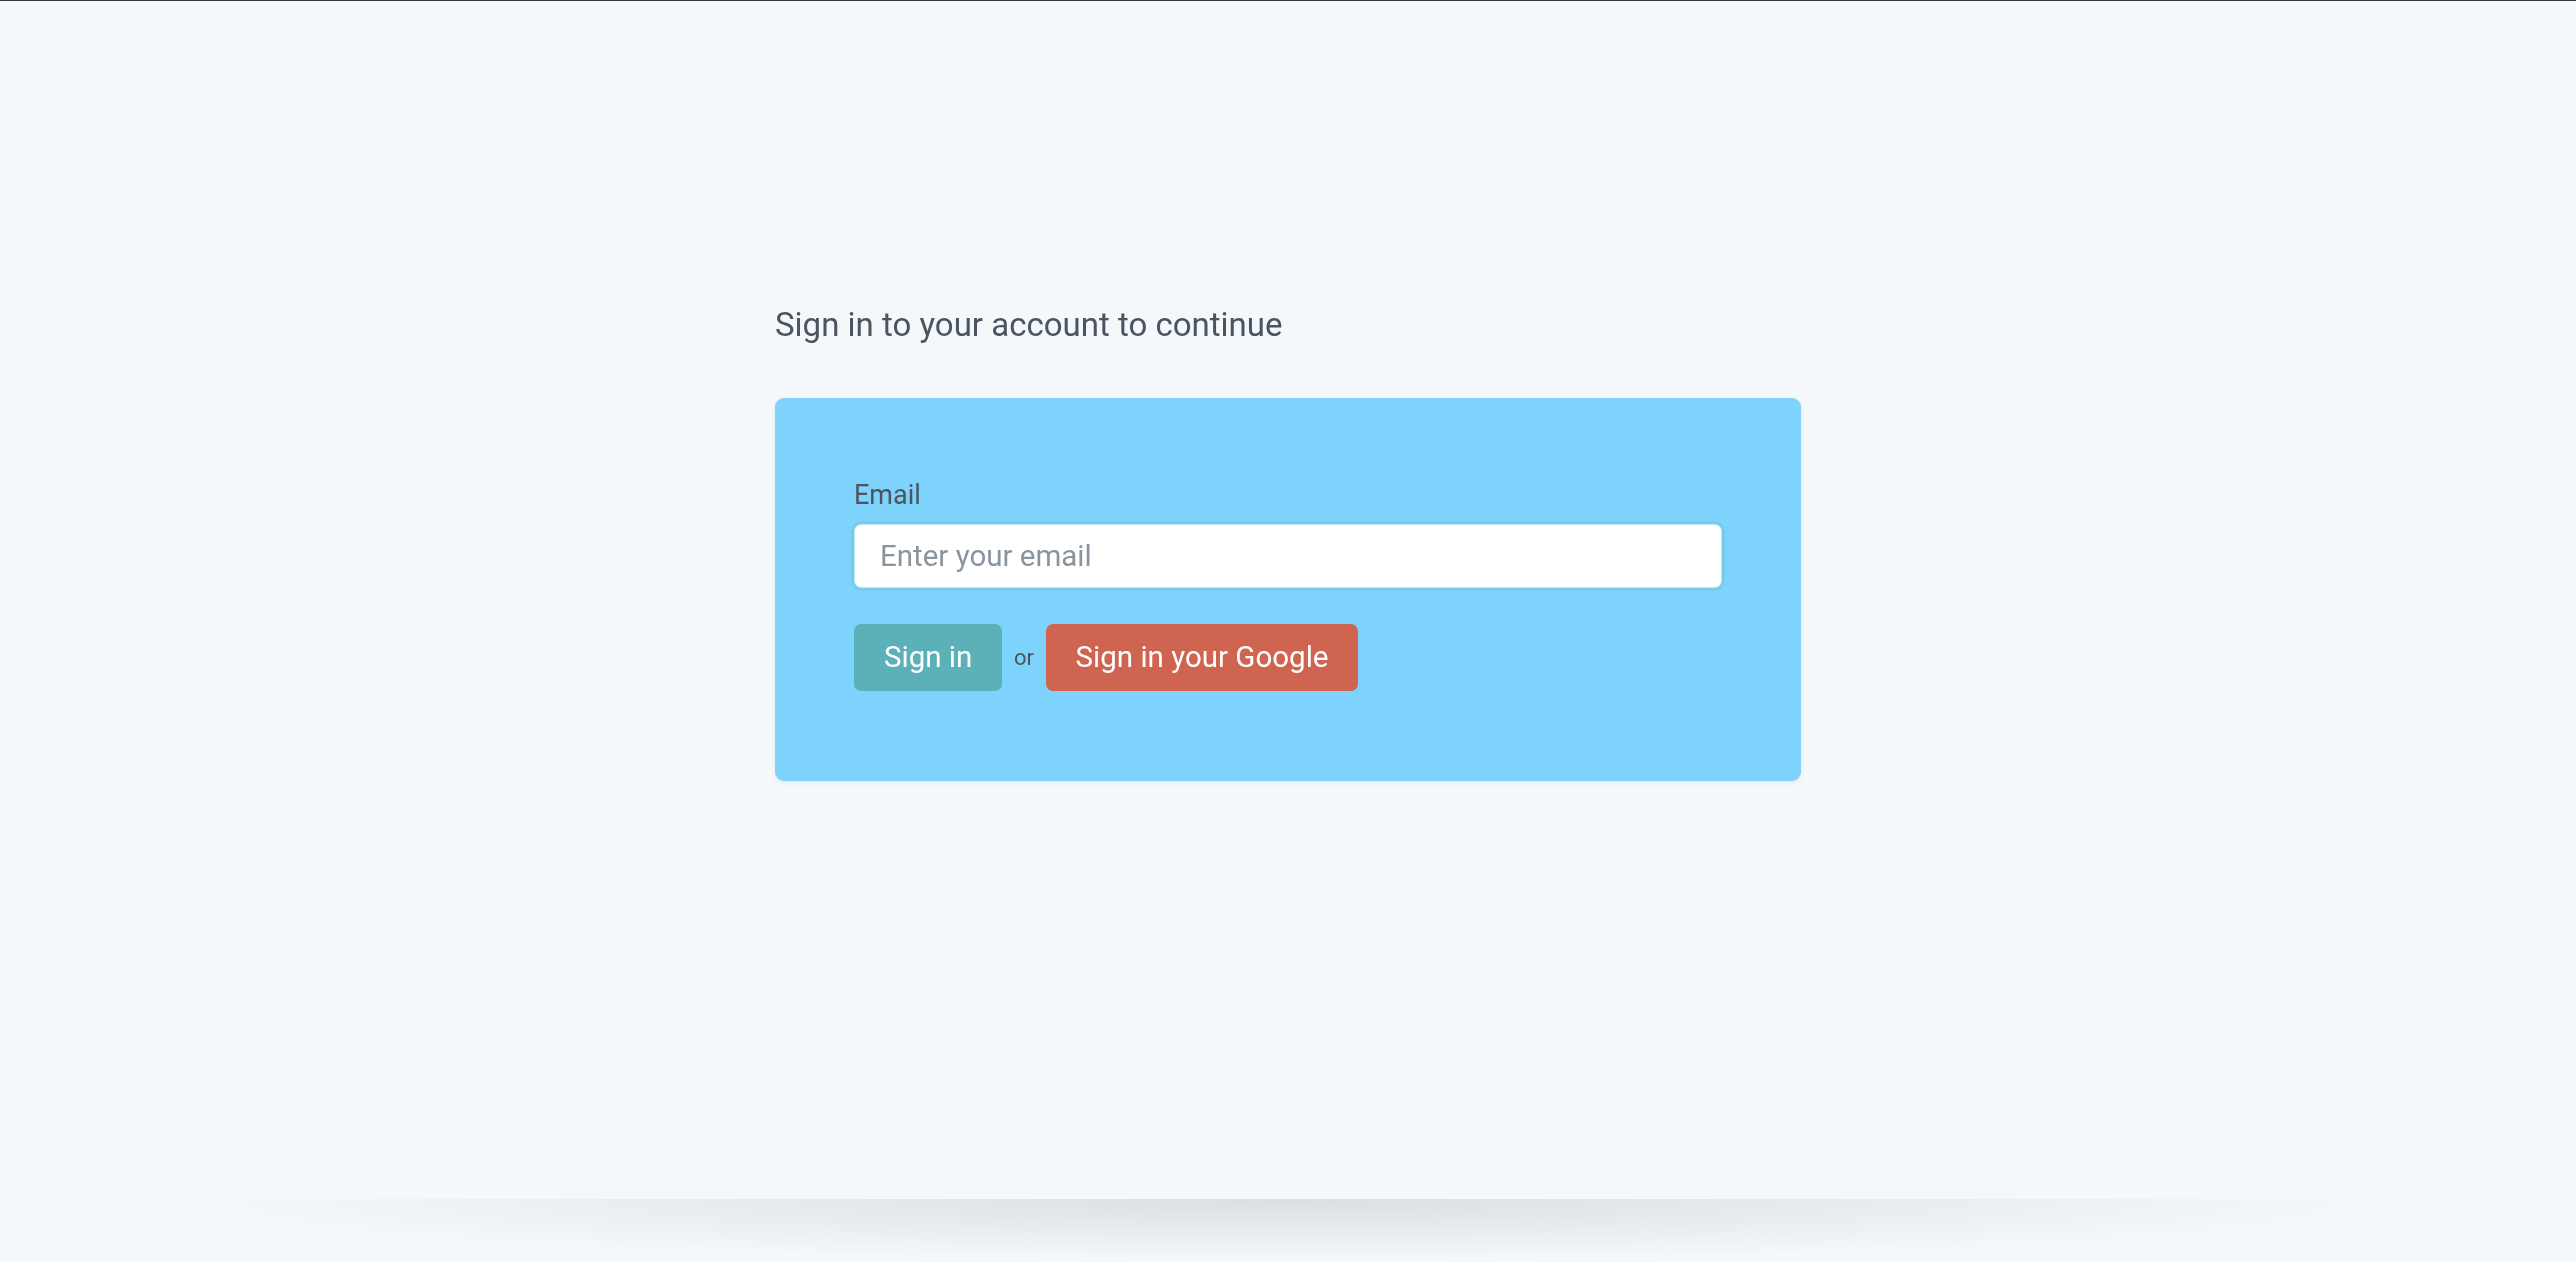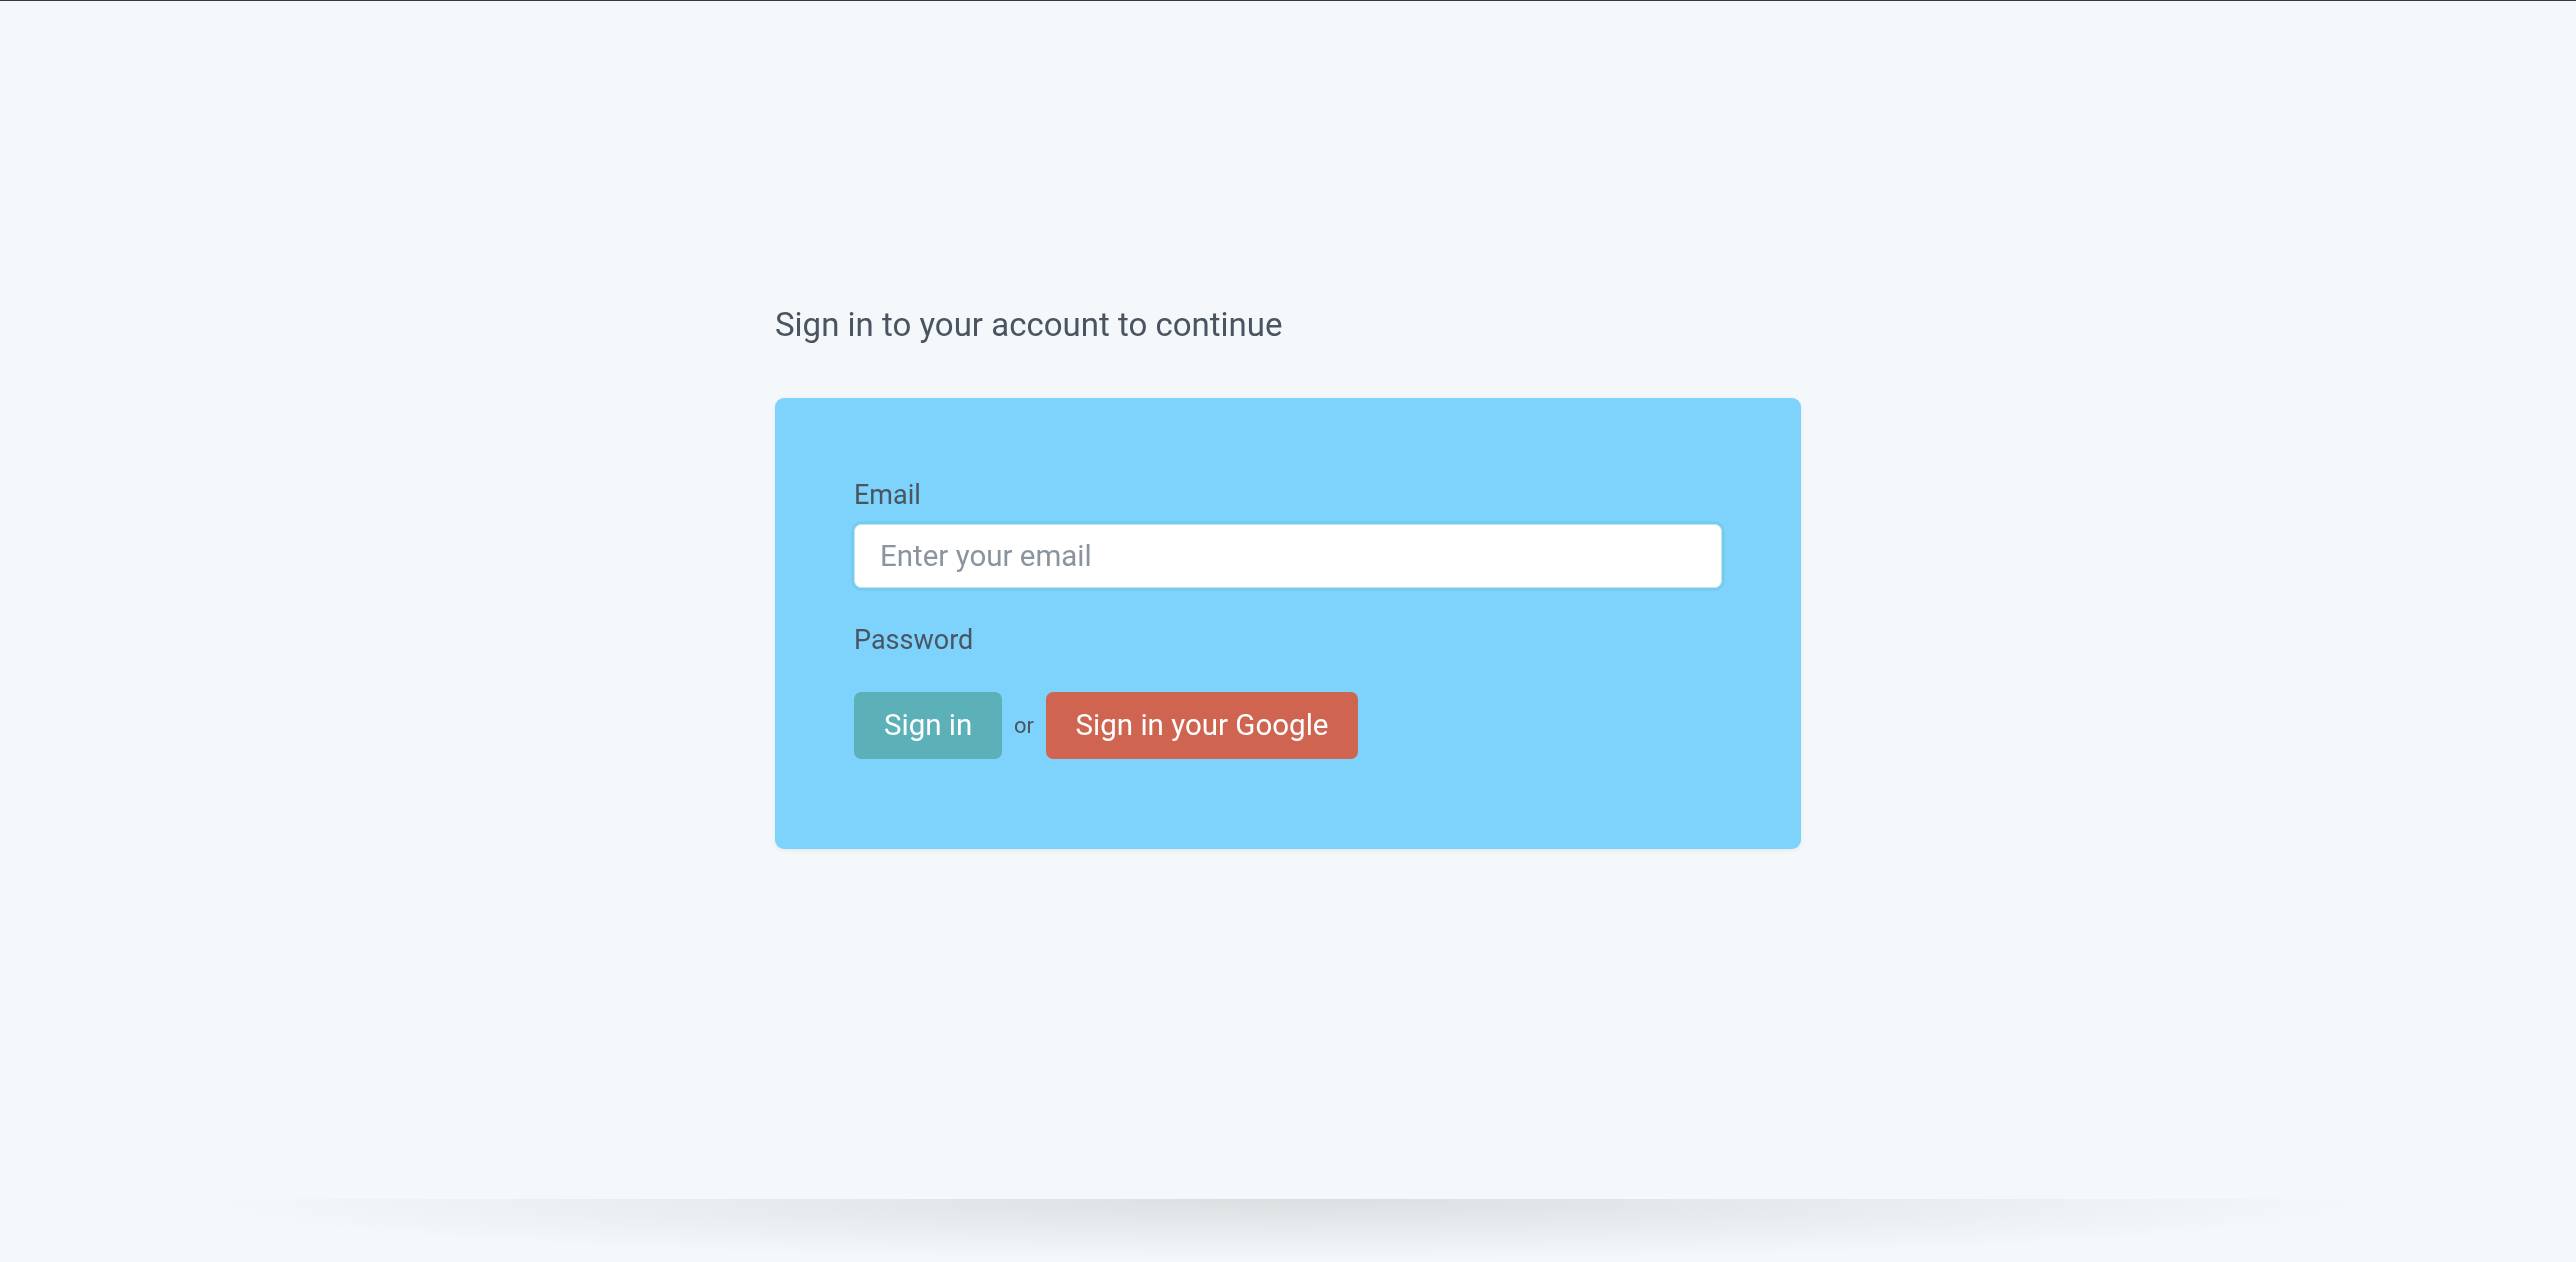--- a/index.html
+++ b/index.html
@@ -108,21 +108,20 @@
 <body>
 
 <div class="container">
   <h2 class="heading">Sign in to your account to continue</h2>
   <div class="card">
     <div class="form-group">
       <label>Email</label>
       <input type="email" class="focused" placeholder="Enter your email" style="">
     </div>
     <div class="form-group">
-      <label>Password</label>
     </div>
     <div class="button-row">
       <button class="btn btn-primary">Sign in</button>
       <span class="or-text">or</span>
       <button class="btn btn-google">Sign in your Google</button>
     </div>
   </div>
 </div>
 
 <div class="shadow-bar"></div>

